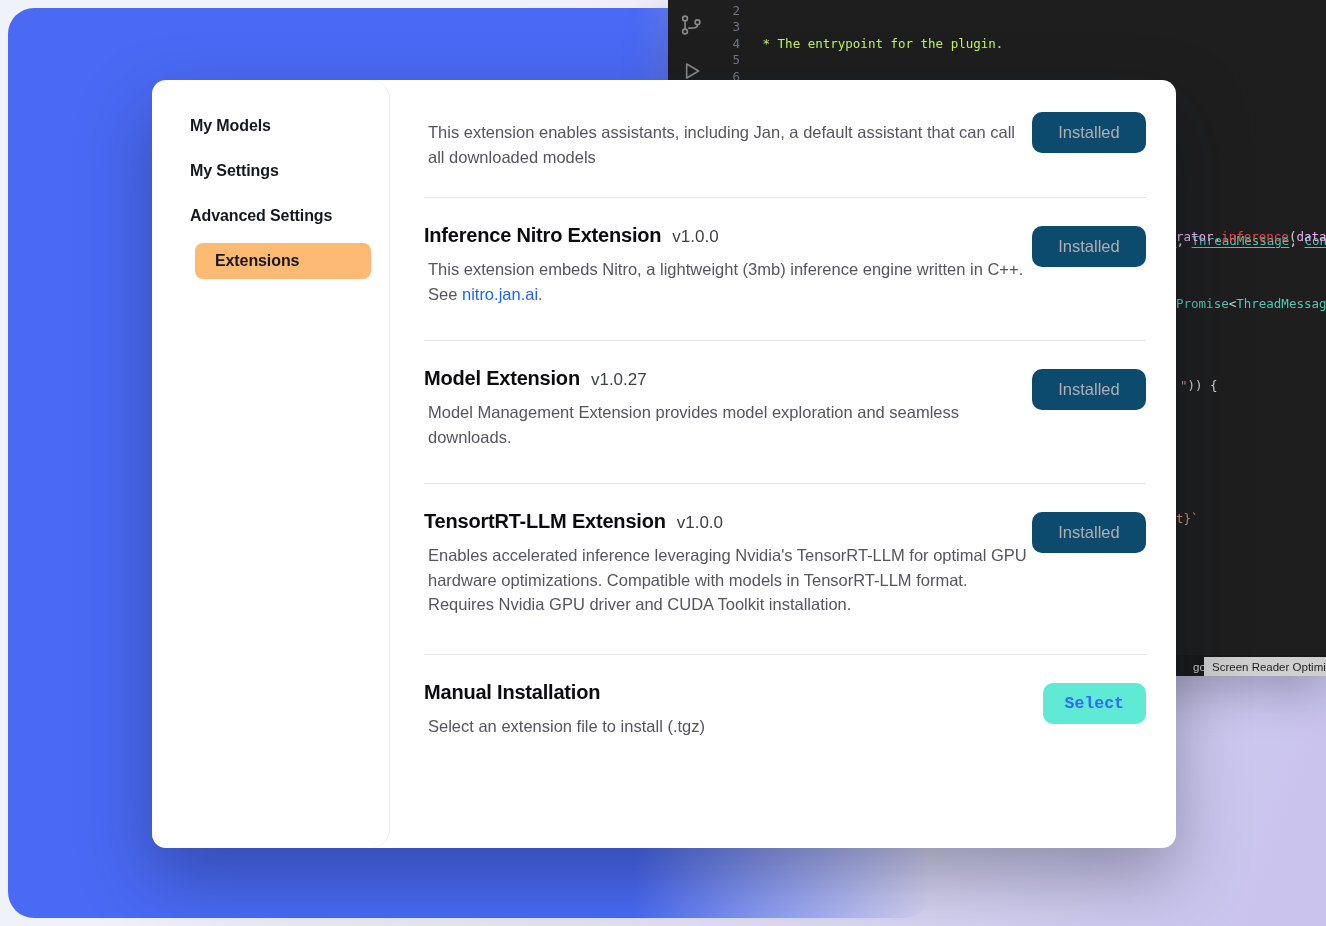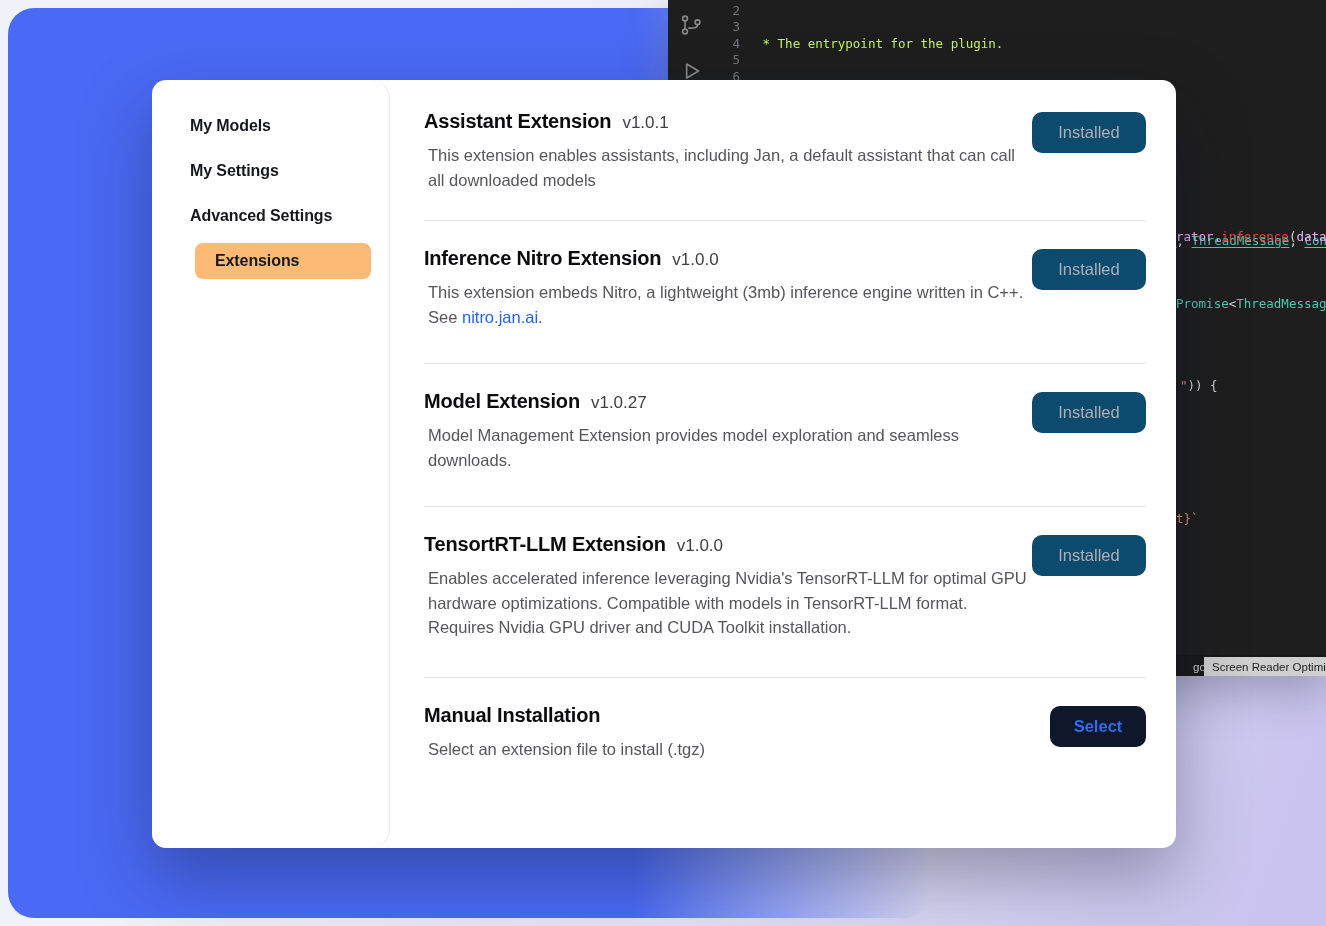--- a/index.html
+++ b/index.html
@@ -73,21 +73,21 @@
   .ext-name{font-size:20px;font-weight:700;color:#0c0c0f;letter-spacing:-.2px;}
   .ext-version{font-size:17px;font-weight:400;color:#3f4046;}
   .ext-desc{margin:10px 0 0 4px;font-size:16.5px;line-height:24.5px;color:#55555e;max-width:600px;}
   .ext-desc.w545{max-width:545px;}
   .ext-desc a{color:#2563eb;text-decoration:none;}
   .btn{
     border:none;border-radius:10px;font-family:"Liberation Sans",sans-serif;
     font-size:16.5px;padding:11px 22px;margin-top:2px;min-width:114px;cursor:default;
   }
   .btn.installed{background:#0c4a6e;color:#aeaeb5;font-weight:500;}
-  .btn.select{background:#0f172a;color:#2e6bf2;font-weight:700;min-width:96px;cursor:pointer;}
+  .btn.select{background:#5eead4;color:#2e6bf2;font-weight:700;min-width:96px;cursor:pointer;font-family:Liberation Mono, monospace;}
 </style>
 </head>
 <body>
 
 <div class="blue-panel"></div>
 
 <div class="editor">
   <div class="activity">
     <span class="act-icon sc">
       <svg viewBox="0 0 24 24" width="26" height="26" fill="none" stroke="#8a8a8a" stroke-width="1.5">
@@ -136,24 +136,20 @@
     <div class="side-item">My Models</div>
     <div class="side-item">My Settings</div>
     <div class="side-item">Advanced Settings</div>
     <div class="side-item selected">Extensions</div>
   </div>
 
   <div class="content">
 
     <div class="ext-row r1">
       <div class="ext-info">
-        <div class="ext-title-line">
-          <span class="ext-name">Assistant Extension</span>
-          <span class="ext-version">v1.0.1</span>
-        </div>
         <p class="ext-desc">This extension enables assistants, including Jan, a default assistant that can call all downloaded models</p>
       </div>
       <button class="btn installed">Installed</button>
     </div>
 
     <div class="ext-row r2">
       <div class="ext-info">
         <div class="ext-title-line">
           <span class="ext-name">Inference Nitro Extension</span>
           <span class="ext-version">v1.0.0</span>

